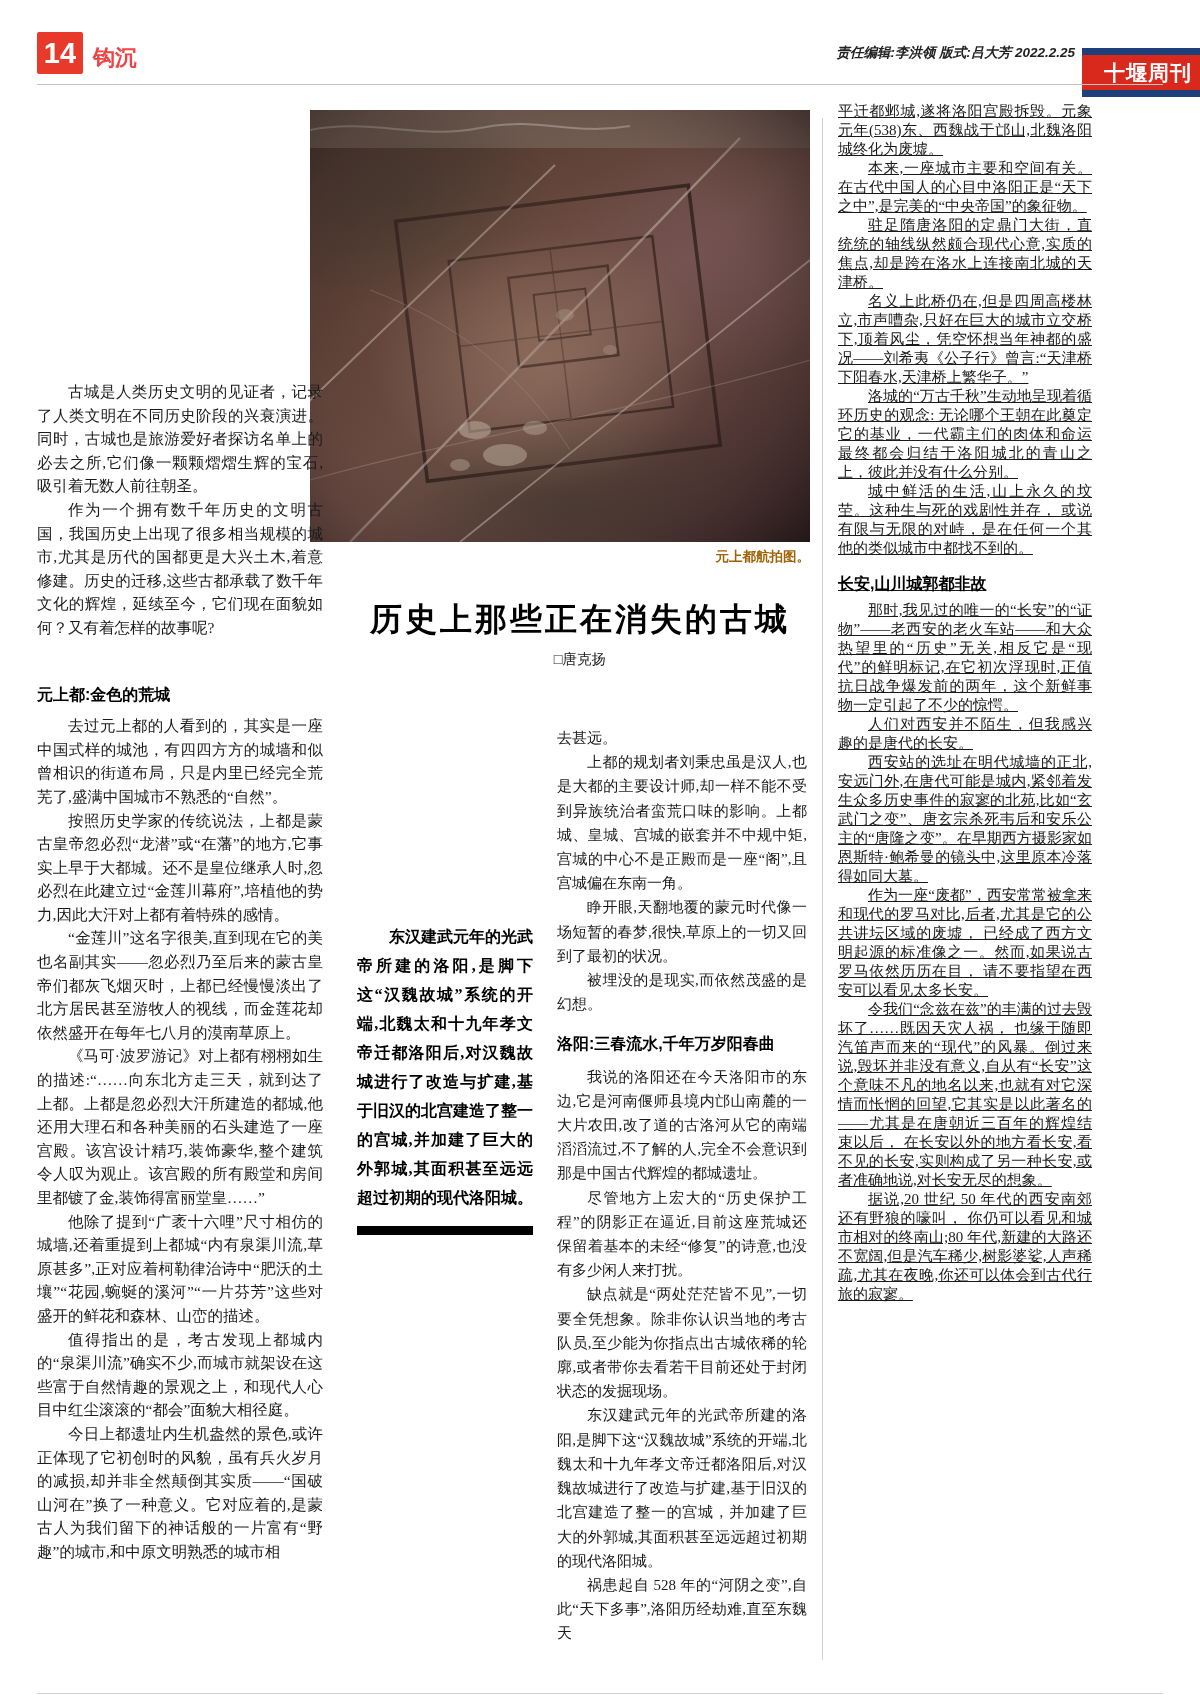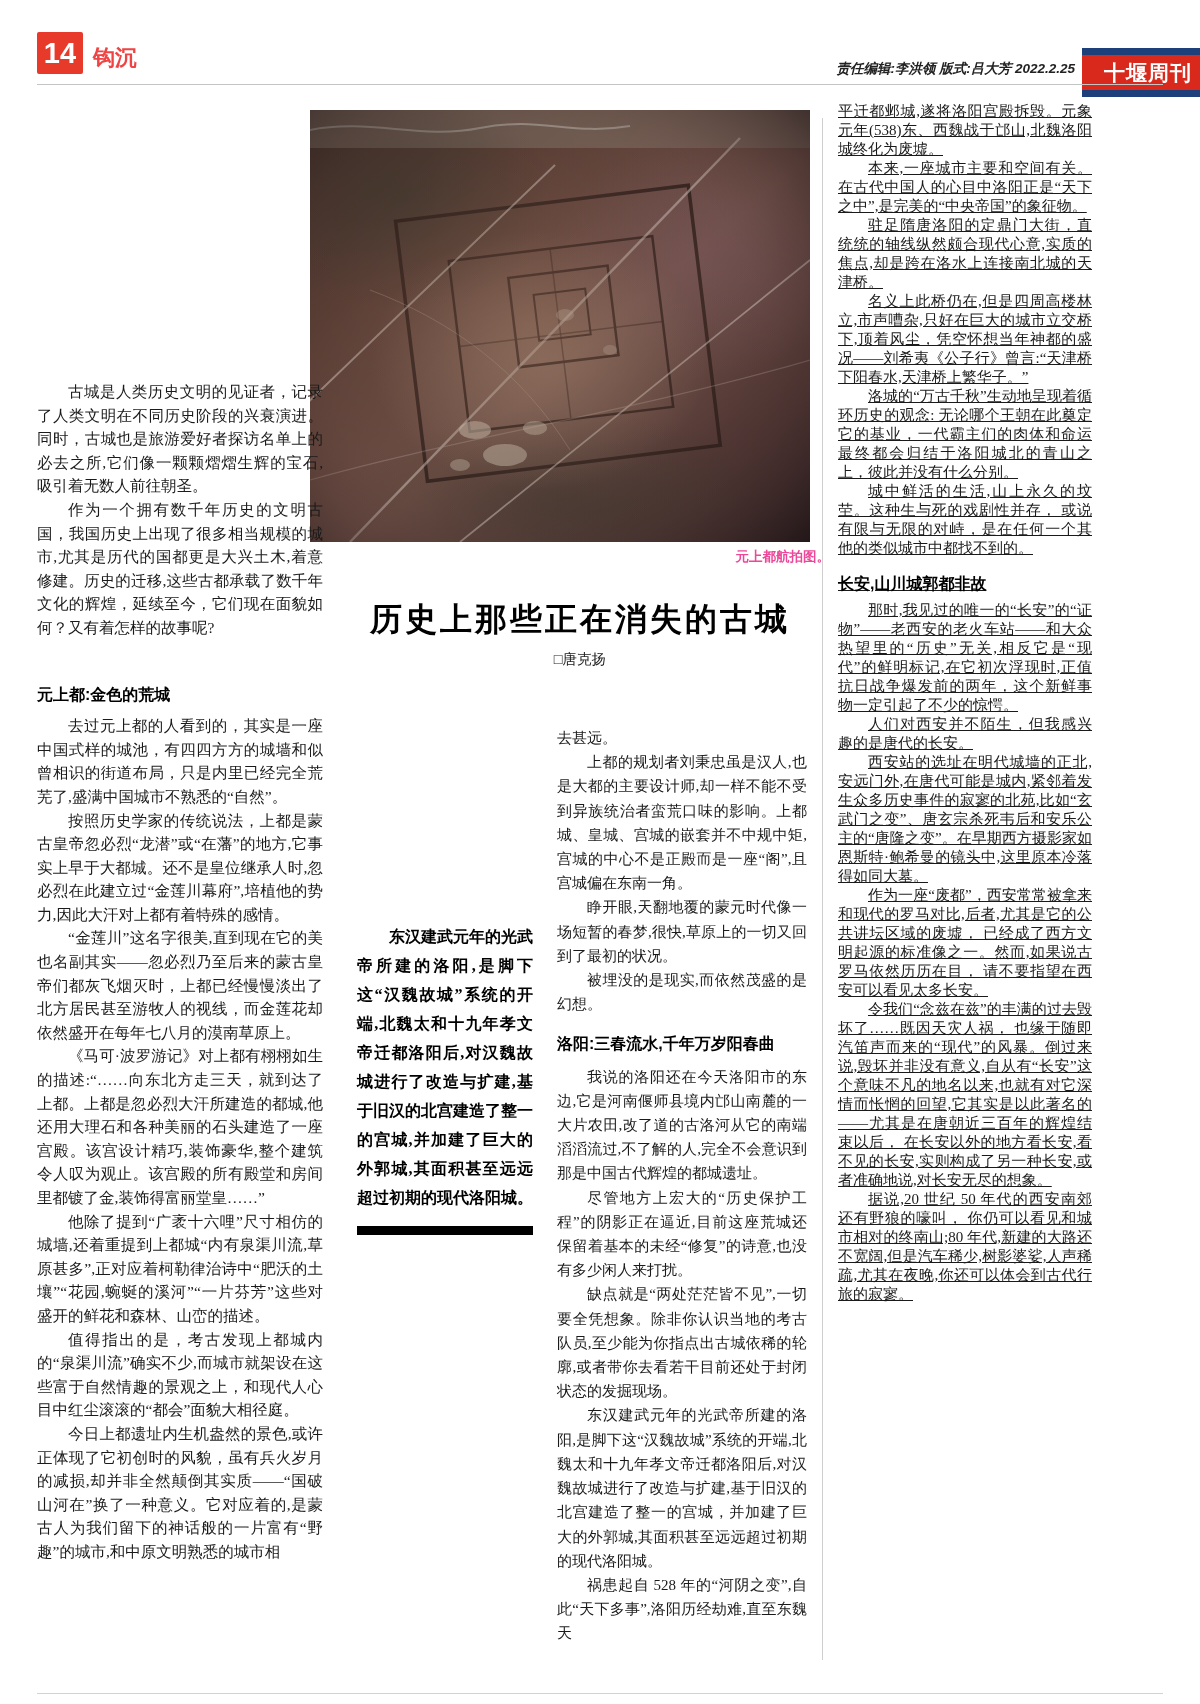--- a/index.html
+++ b/index.html
@@ -7,36 +7,36 @@
        font-family:"Liberation Serif", serif;color:#1a1a1a;
        -webkit-font-smoothing:antialiased;}
   .abs{position:absolute;}
 
   
   .page-badge{left:37px;top:32px;width:46px;height:42px;background:#e83a2b;border-radius:2px;
       color:#fff;font-family:"Liberation Sans",sans-serif;font-weight:bold;font-size:29px;
       text-align:center;line-height:42px;}
   .section-label{left:93px;top:43px;font-family:Liberation Mono, monospace;
       font-weight:bold;font-size:22px;color:#ef4444;}
-  .editor-line{left:690px;top:60px;width:385px;text-align:right;
+  .editor-line{left:690px;top:44px;width:385px;text-align:right;
       font-family:"Liberation Sans",sans-serif;font-weight:bold;font-size:13.5px;color:#222;
       font-style:italic;}
   .masthead{left:1082px;top:29px;width:132px;height:49px;margin-top:19px;}
   .masthead .bar{height:7px;background:#1d3f7a;}
   .masthead .mid{height:35px;background:#d8291c;color:#fff;display:flex;align-items:center;
       justify-content:center;font-family:"Liberation Sans",sans-serif;font-weight:bold;
       font-size:21px;letter-spacing:1px;}
   .header-rule{left:37px;top:84px;width:1126px;height:1px;background:#c4c4c4;}
   .footer-rule{left:37px;top:1693px;width:1126px;height:1px;background:#d2d2d2;}
 
   
   .photo{left:310px;top:110px;width:500px;height:432px;}
   .photo svg{display:block;width:100%;height:100%;}
-  .photo-caption{left:530px;top:548px;width:300px;text-align:right;
-      font-family:"Liberation Sans",sans-serif;font-weight:bold;font-size:13.5px;color:#ec4899;}
+  .photo-caption{left:510px;top:548px;width:300px;text-align:right;
+      font-family:"Liberation Sans",sans-serif;font-weight:bold;font-size:13.5px;color:#a16207;}
 
   
   .article-title{left:335px;top:598px;width:490px;text-align:center;font-weight:bold;
       font-size:32px;letter-spacing:3px;color:#000;}
   .byline{left:335px;top:650px;width:490px;text-align:center;font-size:14.5px;color:#222;}
 
   
   .col{text-align:justify;word-break:break-all;}
   .col p{margin:0;text-indent:2em;}
   .col p.noindent{text-indent:0;}

